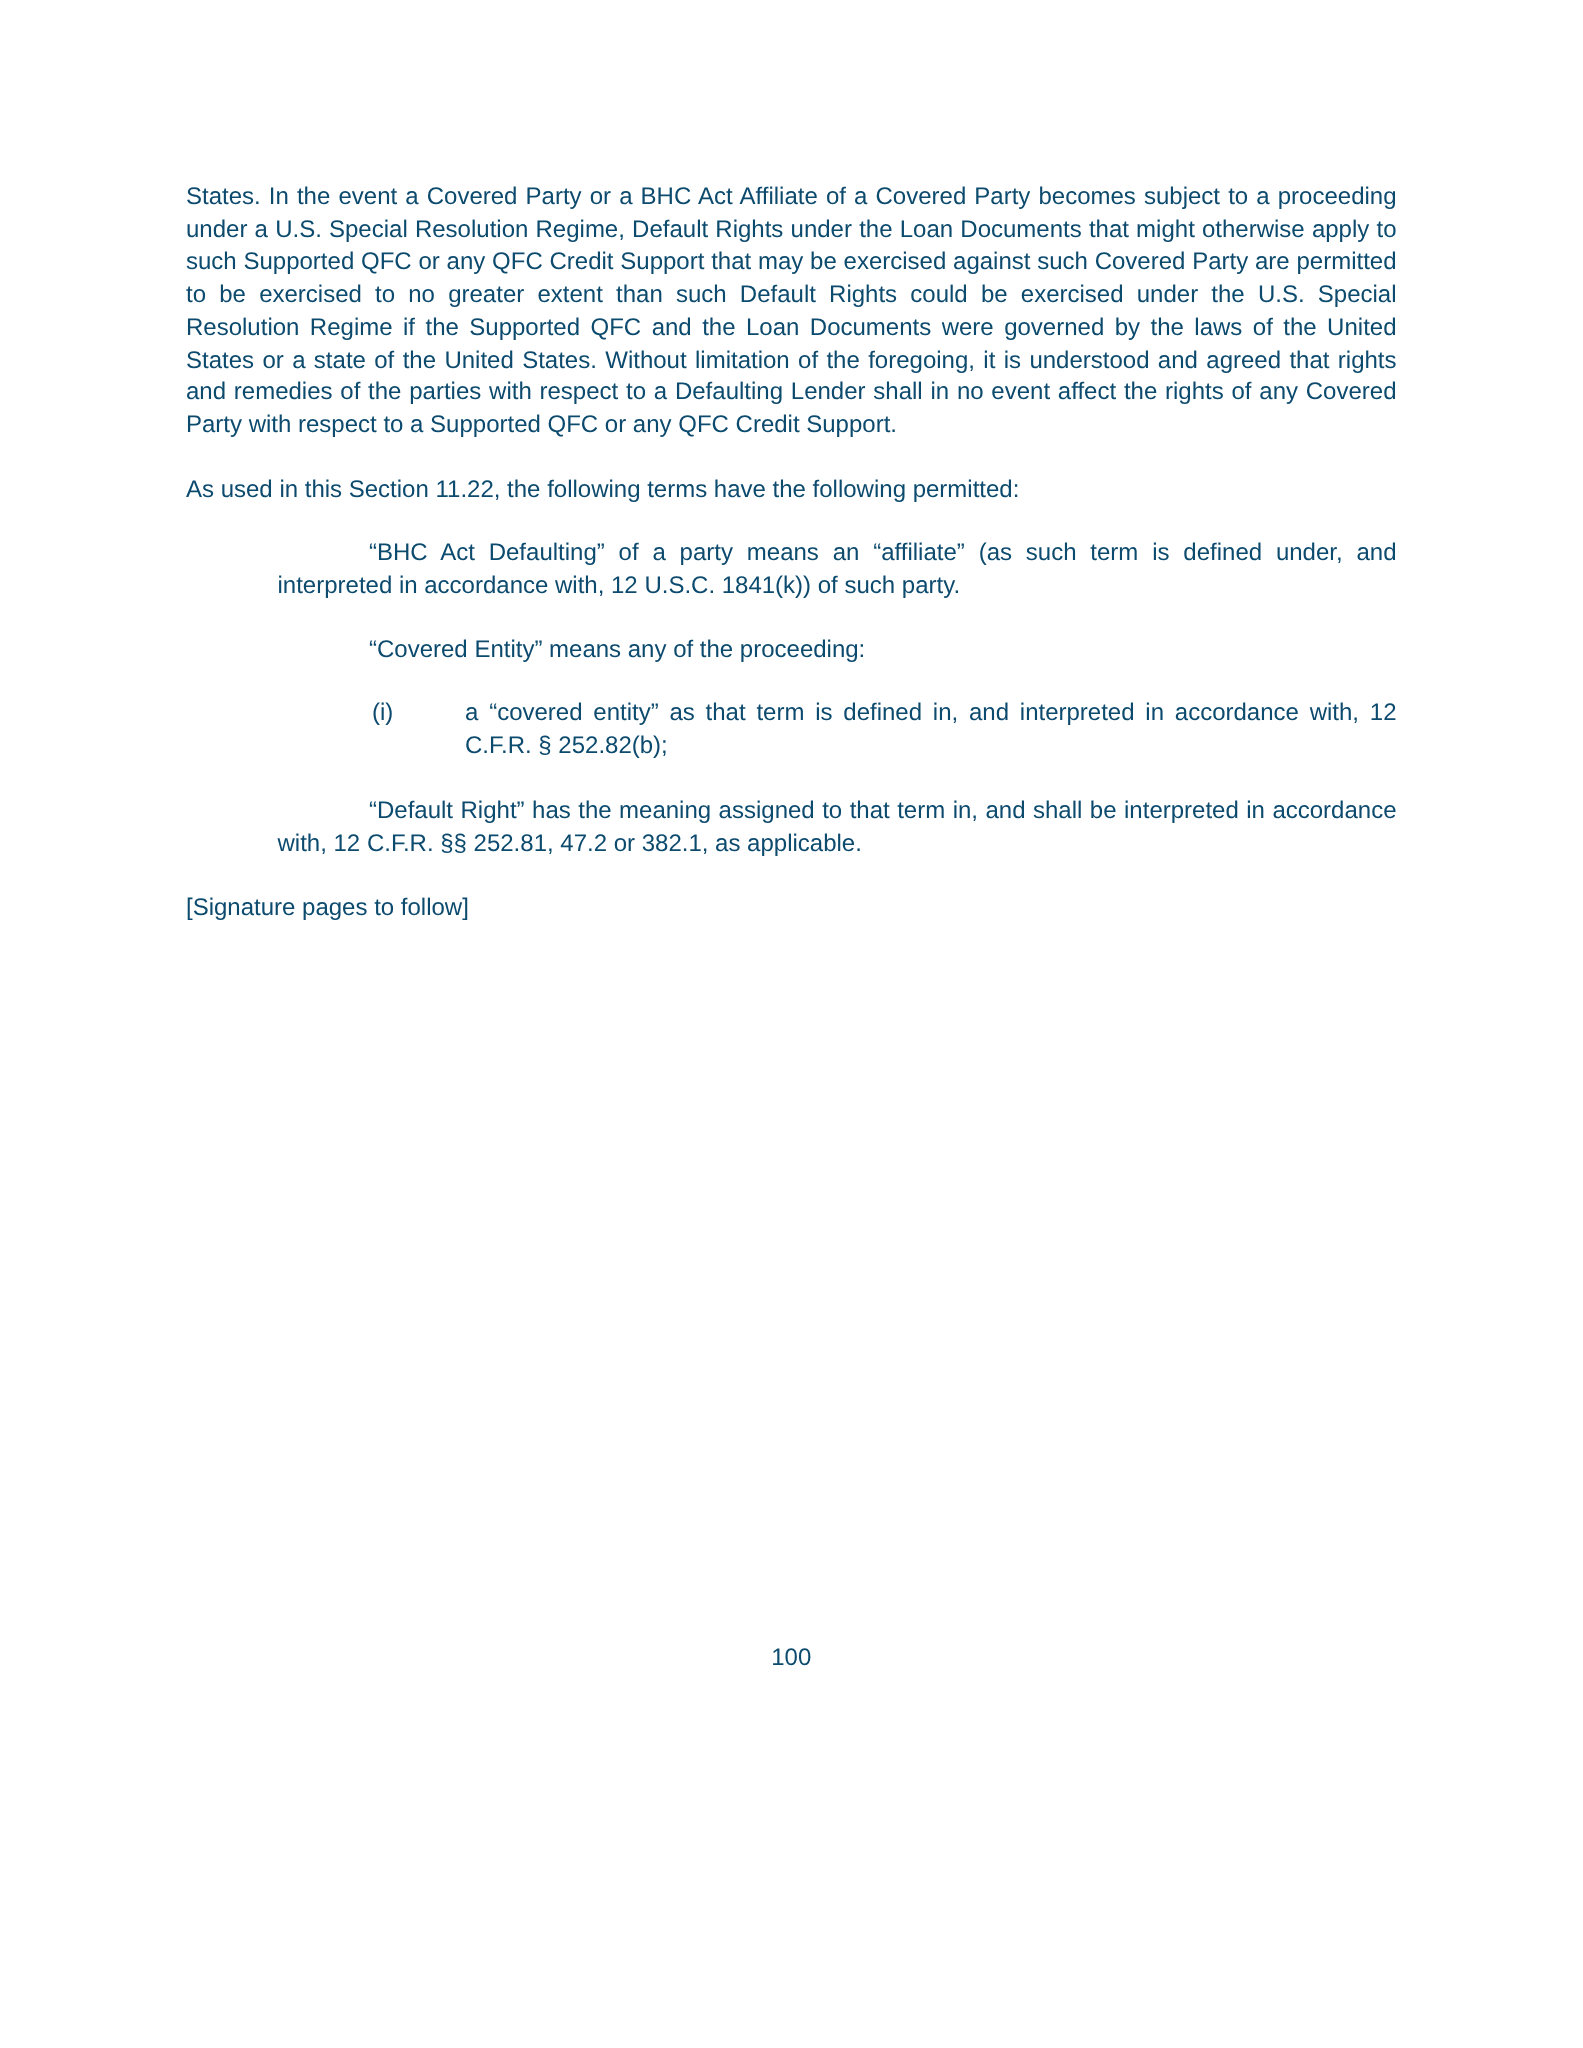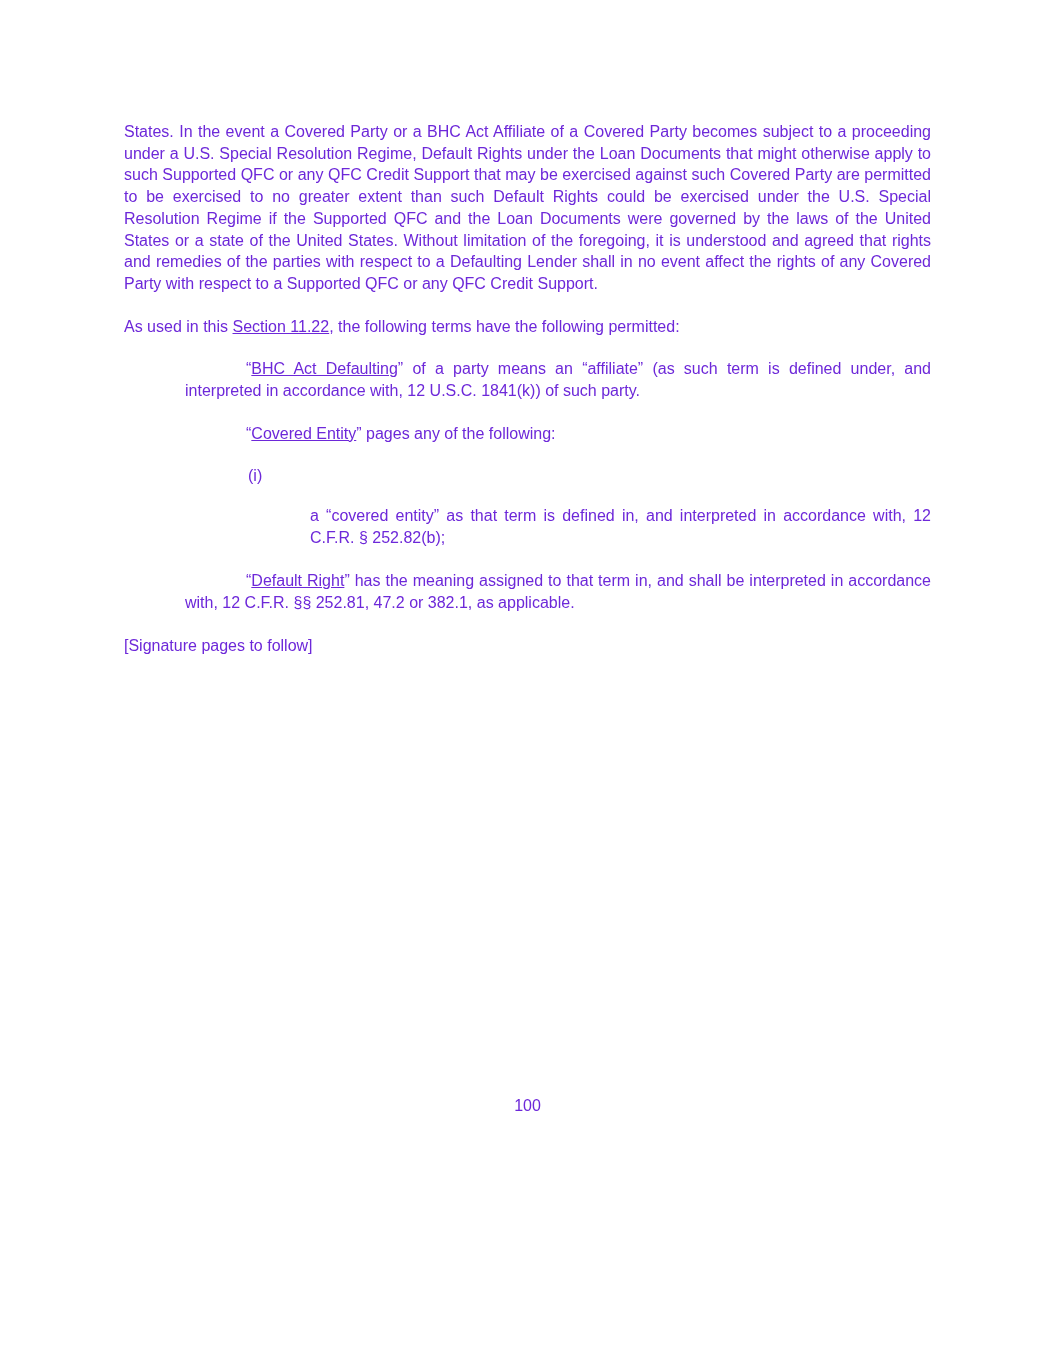--- a/index.html
+++ b/index.html
@@ -9,56 +9,54 @@
   }
   .page {
     position: relative;
     width: 1055px;
     height: 1183px;
     margin: 0 auto;
     background: #ffffff;
     font-family: "Liberation Sans", "DejaVu Sans", sans-serif;
     font-size: 16px;
     line-height: 21.7px;
-    color: #6d28d9;
+    color: #0c4a6e;
     overflow: hidden;
   }
   .content {
     position: absolute;
     left: 124px;
     top: 121px;
     width: 807px;
   }
   p {
     margin: 0 0 21px 0;
   }
   .justify {
     text-align: justify;
   }
   .def {
     margin-left: 61px;
     text-indent: 61px;
     text-align: justify;
   }
   .underline {
-    text-decoration: underline;
     margin-top: 13px;
   }
   .list-item {
     display: flex;
     margin: 0 0 21px 124px;
   }
   .list-marker {
     flex: 0 0 62px;
     width: 62px;
   }
   .list-text {
     flex: 1;
     text-align: justify;
-    margin-top: 40px;
   }
   .centered {
     text-align: left;
     margin-top: 22px;
   }
   .page-number {
     position: absolute;
     bottom: 66px;
     left: 0;
     width: 100%;
@@ -70,21 +68,21 @@
 
 <div class="page">
   <div class="content">
 
     <p class="justify">States.  In the event a Covered Party or a BHC Act Affiliate of a Covered Party becomes subject to a proceeding under a U.S. Special Resolution Regime, Default Rights under the Loan Documents that might otherwise apply to such Supported QFC or any QFC Credit Support that may be exercised against such Covered Party are permitted to be exercised to no greater extent than such Default Rights could be exercised under the U.S. Special Resolution Regime if the Supported QFC and the Loan Documents were governed by the laws of the United States or a state of the United States.  Without limitation of the foregoing, it is understood and agreed that rights and remedies of the parties with respect to a Defaulting Lender shall in no event affect the rights of any Covered Party with respect to a Supported QFC or any QFC Credit Support.</p>
 
     <p class="justify"><span>As used in this </span><span class="underline">Section 11.22</span><span>, the following terms have the following permitted:</span></p>
 
     <p class="def"><span>“</span><span class="underline">BHC Act Defaulting</span><span>” of a party means an “affiliate” (as such term is defined under, and interpreted in accordance with, 12 U.S.C.  1841(k)) of such party.</span></p>
 
-    <p class="def"><span>“</span><span class="underline">Covered Entity</span><span>” pages any of the following:</span></p>
+    <p class="def"><span>“</span><span class="underline">Covered Entity</span><span>” means any of the proceeding:</span></p>
 
     <div class="list-item">
       <div class="list-marker">(i)</div>
       <div class="list-text">a “covered entity” as that term is defined in, and interpreted in accordance with, 12 C.F.R. § 252.82(b);</div>
     </div>
 
 
 
     <p class="def"><span>“</span><span class="underline">Default Right</span><span>” has the meaning assigned to that term in, and shall be interpreted in accordance with, 12 C.F.R. §§ 252.81, 47.2 or 382.1, as applicable.</span></p>
 

